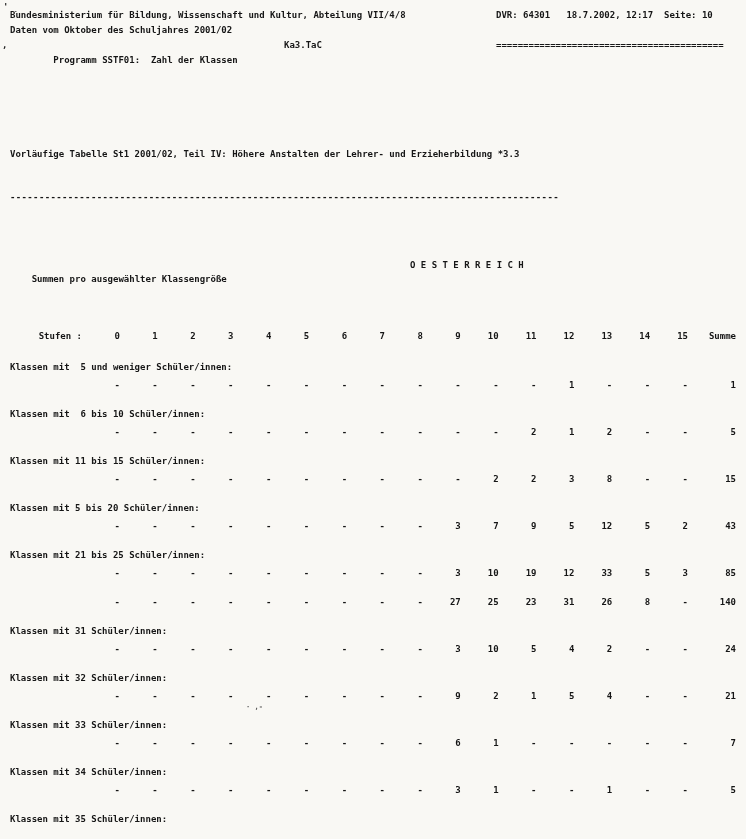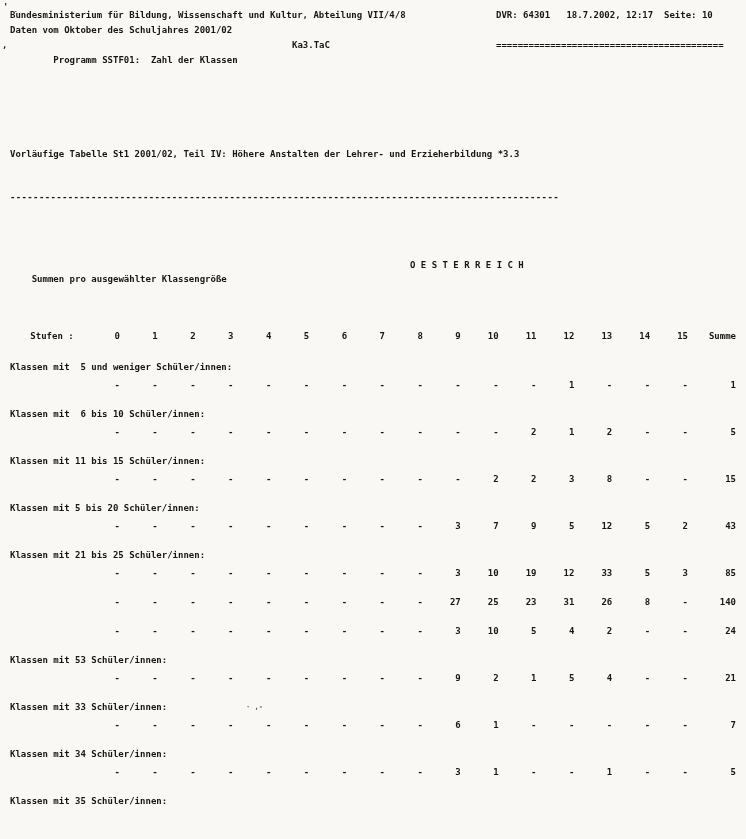--- a/index.html
+++ b/index.html
@@ -24,37 +24,37 @@
   .a2 { left: 14px; top: 2px; font-size: 6px; }
   .a3 { left: 2px;  top: 38px; }
   .a4 { left: 246px; top: 700px; font-size: 7px; color:#555; }
 
   .hdr-line {
     display: grid;
     grid-template-columns: 1fr 240px;
     white-space: pre;
   }
   .hdr-left { position: relative; }
-  .hdr-center { position: absolute; left: 282px; top: 0; }
+  .hdr-center { position: absolute; left: 274px; top: 0; }
 
   .title-block { margin-top: 19px; white-space: pre; }
   .title-line { line-height: 14px; }
   .title-underline { line-height: 12px; letter-spacing: 0.04em; }
 
   .section-row { position: relative; margin-top: 25px; line-height: 14px; white-space: pre; }
   .region-label { position: absolute; left: 368px; top: 0; margin-left: 32px; }
 
   .grid {
     display: grid;
     grid-template-columns: 72px repeat(16, 1fr) 48px;
     white-space: pre;
     line-height: 14px;
   }
   .cell { text-align: right; }
-  .cell.lbl { text-align: center; padding-left: 12px; }
+  .cell.lbl { text-align: right; padding-left: 12px; }
 
   .stufen-row { margin-top: 15px; }
 
   #table-body { margin-top: 17px; }
   .group { margin-bottom: 15px; }
   .row-label { line-height: 14px; margin-bottom: 4px; white-space: pre; }
 </style>
 </head>
 <body>
 
@@ -115,24 +115,25 @@
         <div class="grid"><span class="cell lbl"></span><span class="cell">-</span><span class="cell">-</span><span class="cell">-</span><span class="cell">-</span><span class="cell">-</span><span class="cell">-</span><span class="cell">-</span><span class="cell">-</span><span class="cell">-</span><span class="cell">3</span><span class="cell">7</span><span class="cell">9</span><span class="cell">5</span><span class="cell">12</span><span class="cell">5</span><span class="cell">2</span><span class="cell">43</span></div>
       </div>
       <div class="group">
         <div class="row-label">Klassen mit 21 bis 25 Schüler/innen:</div>
         <div class="grid"><span class="cell lbl"></span><span class="cell">-</span><span class="cell">-</span><span class="cell">-</span><span class="cell">-</span><span class="cell">-</span><span class="cell">-</span><span class="cell">-</span><span class="cell">-</span><span class="cell">-</span><span class="cell">3</span><span class="cell">10</span><span class="cell">19</span><span class="cell">12</span><span class="cell">33</span><span class="cell">5</span><span class="cell">3</span><span class="cell">85</span></div>
       </div>
       <div class="group">
         <div class="grid"><span class="cell lbl"></span><span class="cell">-</span><span class="cell">-</span><span class="cell">-</span><span class="cell">-</span><span class="cell">-</span><span class="cell">-</span><span class="cell">-</span><span class="cell">-</span><span class="cell">-</span><span class="cell">27</span><span class="cell">25</span><span class="cell">23</span><span class="cell">31</span><span class="cell">26</span><span class="cell">8</span><span class="cell">-</span><span class="cell">140</span></div>
       </div>
       <div class="group">
+        <div class="row-label">Klassen mit 31 Schüler/innen:</div>
         <div class="grid"><span class="cell lbl"></span><span class="cell">-</span><span class="cell">-</span><span class="cell">-</span><span class="cell">-</span><span class="cell">-</span><span class="cell">-</span><span class="cell">-</span><span class="cell">-</span><span class="cell">-</span><span class="cell">3</span><span class="cell">10</span><span class="cell">5</span><span class="cell">4</span><span class="cell">2</span><span class="cell">-</span><span class="cell">-</span><span class="cell">24</span></div>
       </div>
       <div class="group">
-        <div class="row-label">Klassen mit 53 Schüler/innen:</div>
+        <div class="row-label">Klassen mit 32 Schüler/innen:</div>
         <div class="grid"><span class="cell lbl"></span><span class="cell">-</span><span class="cell">-</span><span class="cell">-</span><span class="cell">-</span><span class="cell">-</span><span class="cell">-</span><span class="cell">-</span><span class="cell">-</span><span class="cell">-</span><span class="cell">9</span><span class="cell">2</span><span class="cell">1</span><span class="cell">5</span><span class="cell">4</span><span class="cell">-</span><span class="cell">-</span><span class="cell">21</span></div>
       </div>
       <div class="group">
         <div class="row-label">Klassen mit 33 Schüler/innen:</div>
         <div class="grid"><span class="cell lbl"></span><span class="cell">-</span><span class="cell">-</span><span class="cell">-</span><span class="cell">-</span><span class="cell">-</span><span class="cell">-</span><span class="cell">-</span><span class="cell">-</span><span class="cell">-</span><span class="cell">6</span><span class="cell">1</span><span class="cell">-</span><span class="cell">-</span><span class="cell">-</span><span class="cell">-</span><span class="cell">-</span><span class="cell">7</span></div>
       </div>
       <div class="group">
         <div class="row-label">Klassen mit 34 Schüler/innen:</div>
         <div class="grid"><span class="cell lbl"></span><span class="cell">-</span><span class="cell">-</span><span class="cell">-</span><span class="cell">-</span><span class="cell">-</span><span class="cell">-</span><span class="cell">-</span><span class="cell">-</span><span class="cell">-</span><span class="cell">3</span><span class="cell">1</span><span class="cell">-</span><span class="cell">-</span><span class="cell">1</span><span class="cell">-</span><span class="cell">-</span><span class="cell">5</span></div>
       </div>

